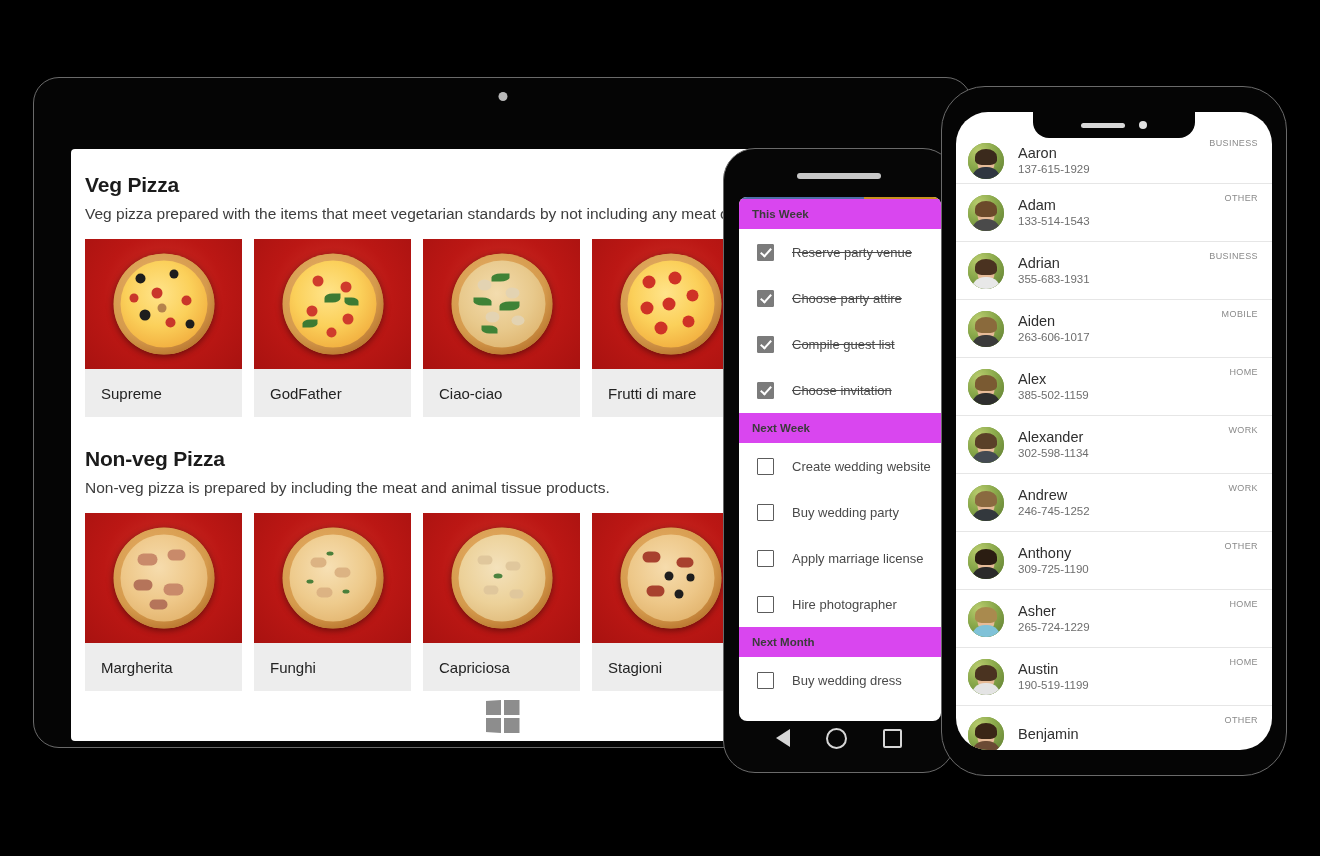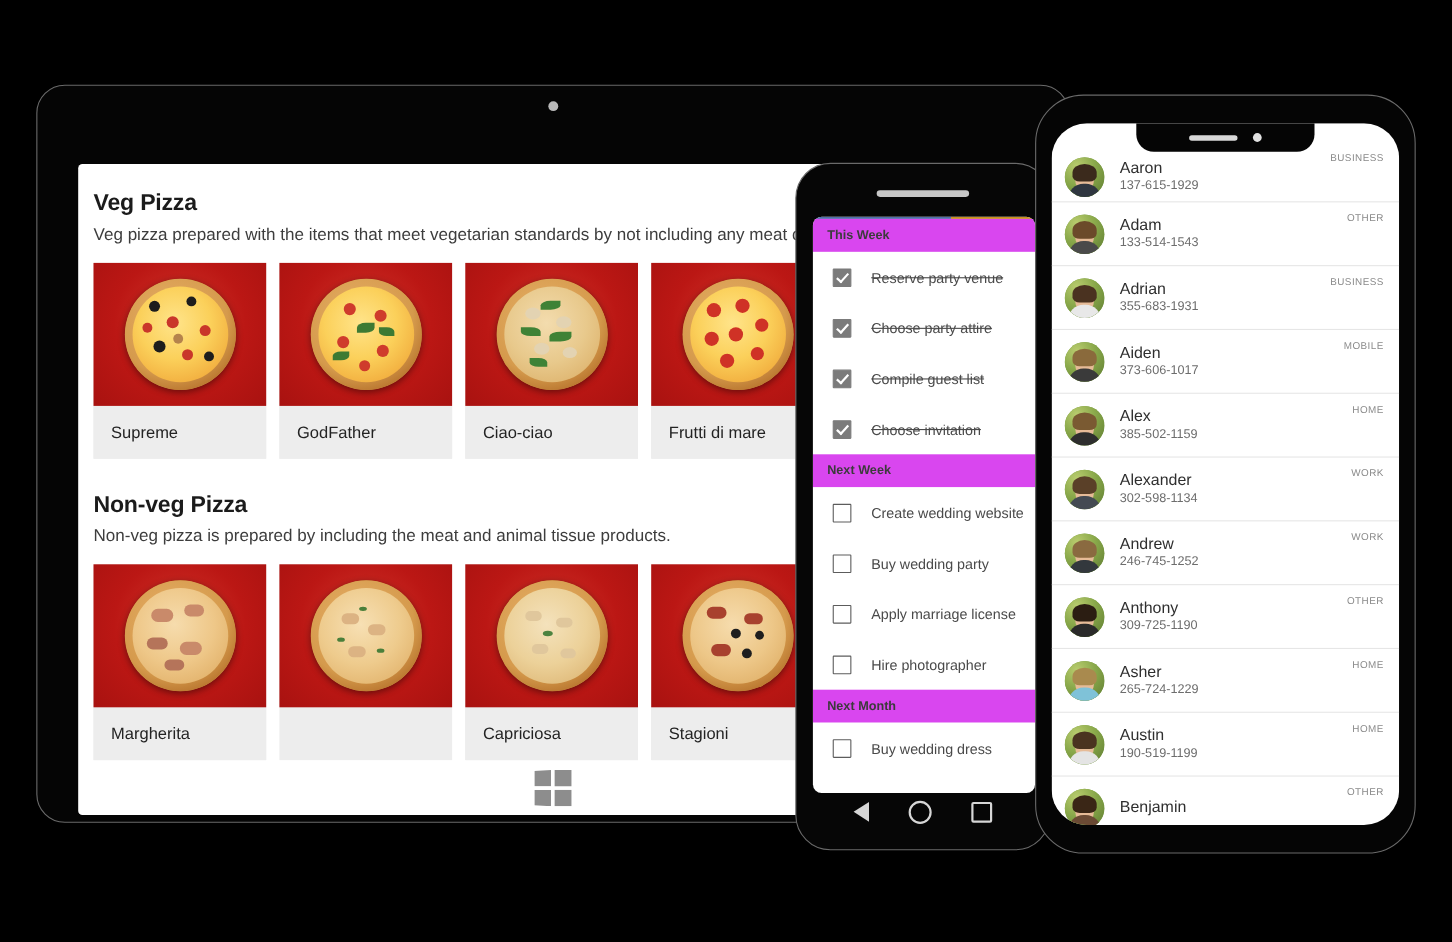--- a/index.html
+++ b/index.html
@@ -521,20 +521,21 @@
                     <div class="pz-crust"></div>
                   <div class="pz-cheese" style="background:radial-gradient(circle at 44% 38%,#f7e0b4 0%,#eecb8d 50%,#dda95f 100%);"></div>
                   <div class="pz-top" style="left:28px;top:30px;width:16px;height:10px;border-radius:5px;background:#dcb383;"></div>
                   <div class="pz-top" style="left:52px;top:40px;width:16px;height:10px;border-radius:5px;background:#dcb383;"></div>
                   <div class="pz-top" style="left:34px;top:60px;width:16px;height:10px;border-radius:5px;background:#dcb383;"></div>
                   <div class="pz-top" style="left:44px;top:24px;width:7px;height:4px;background:#4a7f3a;"></div>
                   <div class="pz-top" style="left:24px;top:52px;width:7px;height:4px;background:#4a7f3a;"></div>
                   <div class="pz-top" style="left:60px;top:62px;width:7px;height:4px;background:#4a7f3a;"></div>
                 </div>
               </div>
+              <div class="pz-label">Funghi</div>
             </div>
             <div class="pz-card">
               <div class="pz-img">
                 <div class="pz-pie">
                     <div class="pz-crust"></div>
                   <div class="pz-cheese" style="background:radial-gradient(circle at 44% 38%,#f4e2bc 0%,#ecd199 50%,#d9ae6a 100%);"></div>
                   <div class="pz-top" style="left:26px;top:28px;width:15px;height:9px;border-radius:5px;background:#e0c79c;"></div>
                   <div class="pz-top" style="left:54px;top:34px;width:15px;height:9px;border-radius:5px;background:#e0c79c;"></div>
                   <div class="pz-top" style="left:32px;top:58px;width:15px;height:9px;border-radius:5px;background:#e0c79c;"></div>
                   <div class="pz-top" style="left:58px;top:62px;width:14px;height:9px;border-radius:5px;background:#e0c79c;"></div>
@@ -692,21 +693,21 @@
 
         <div class="contact-row">
           <div class="contact-av">
             <div class="av-bg"></div>
               <div class="av-face"></div>
             <div class="av-hair" style="background:#8a6a3c;"></div>
             <div class="av-body" style="background:#3a3a3a;"></div>
           </div>
           <div class="contact-meta">
             <div class="contact-name">Aiden</div>
-            <div class="contact-phone">373-606-1017</div>
+            <div class="contact-phone">263-606-1017</div>
           </div>
           <div class="contact-tag">MOBILE</div>
         </div>
 
         <div class="contact-row">
           <div class="contact-av">
             <div class="av-bg"></div>
               <div class="av-face"></div>
             <div class="av-hair" style="background:#7a5a32;"></div>
             <div class="av-body" style="background:#2e2e2e;"></div>

